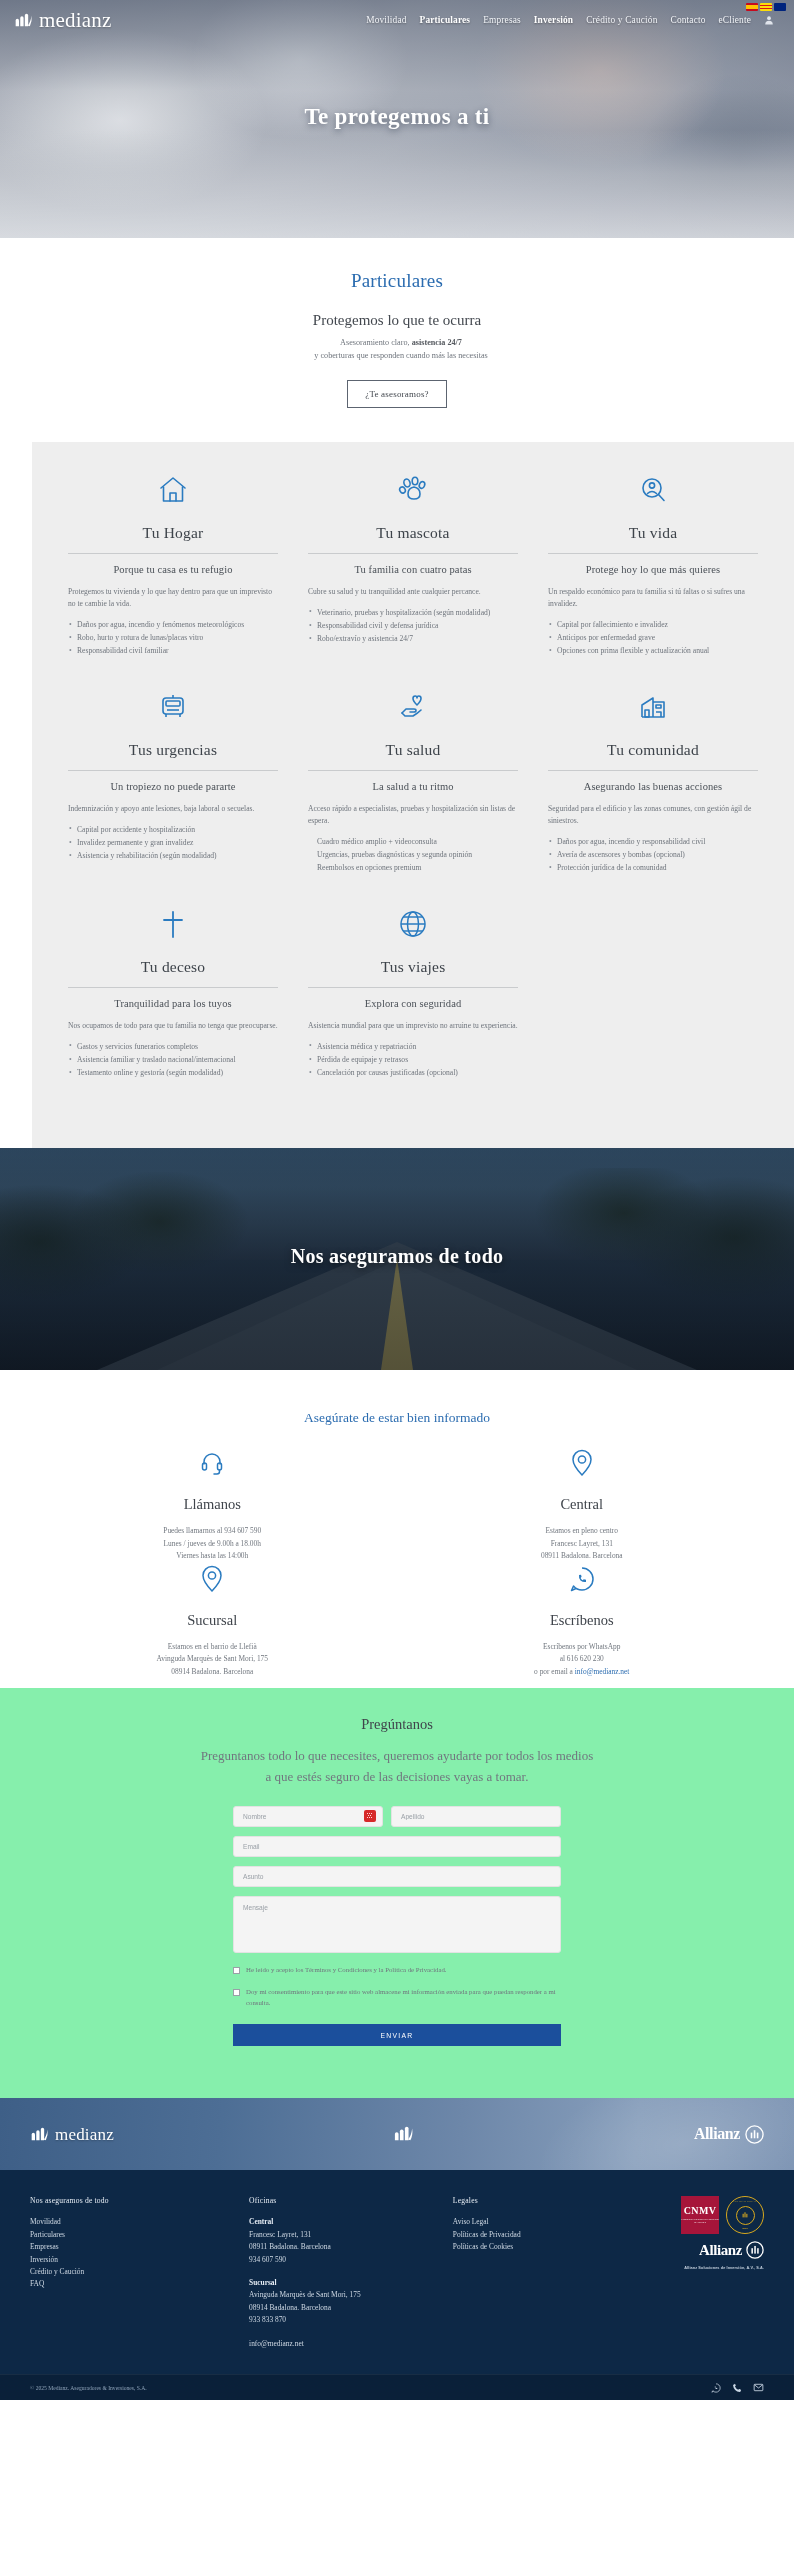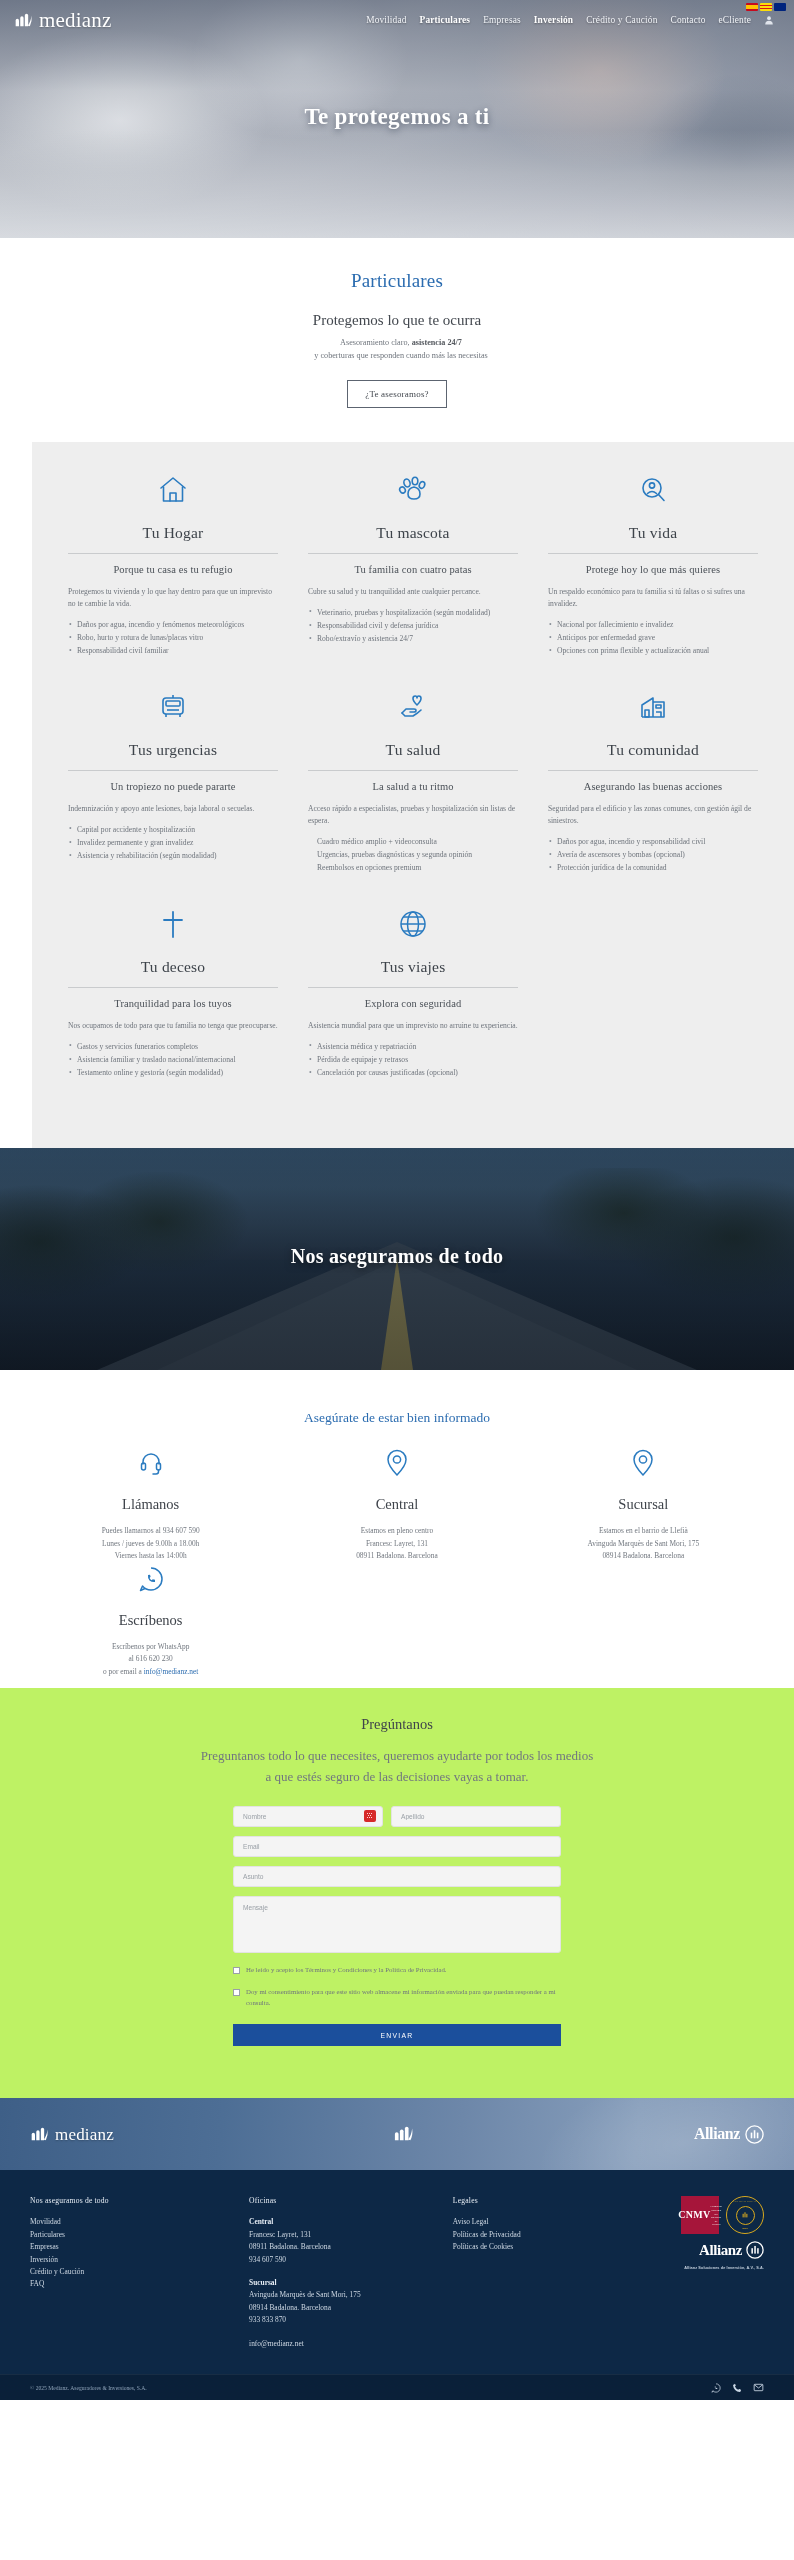--- a/index.html
+++ b/index.html
@@ -255,31 +255,31 @@
     text-align: center;
   }
   .info-title {
     color: #2b6cb0;
     font-size: 13.5px;
     font-weight: 400;
     margin-bottom: 20px;
   }
   .info-cols {
     display: grid;
-    grid-template-columns: repeat(3, 1fr);
+    grid-template-columns: repeat(2, 1fr);
     gap: 0 1px;
   }
   .info-col { text-align: center; }
   .info-ico { height: 34px; display:flex; align-items:center; justify-content:center; margin-bottom: 16px; }
   .info-h { font-size: 14.5px; color: #3f444b; font-weight: 400; margin-bottom: 12px; }
   .info-p { font-size: 7.4px; color: #71777f; line-height: 1.66; }
   .info-p a { color: #2b6cb0; text-decoration: none; }
 
   
-  .formwrap { background: #bef264; padding: 28px 0 52px; text-align: center; }
+  .formwrap { background: #86efac; padding: 28px 0 52px; text-align: center; }
   .form-title { font-size: 14.5px; color: #3f444b; font-weight: 400; margin-bottom: 12px; }
   .form-lead { font-size: 13px; color: #71777f; line-height: 1.64; margin-bottom: 18px; }
   .form {
     width: 328px;
     margin: 0 auto;
     text-align: left;
   }
   .form-row { display: flex; gap: 8px; margin-bottom: 9px; }
   .fld {
     flex: 1;
@@ -361,21 +361,21 @@
   .f-h { font-size: 7.6px; color: #e8eef5; margin-bottom: 11px; letter-spacing: .2px; }
   .f-li { font-size: 7.4px; color: #cfd9e4; line-height: 1.68; }
   .f-li a { color:#cfd9e4; text-decoration:none; display:block; }
   .f-block { margin-bottom: 11px; }
   .f-strong { font-weight: 700; color: #e6edf5; }
   .badges { display: flex; flex-direction: column; align-items: flex-end; gap: 7px; }
   .badges-row { display: flex; align-items: center; gap: 7px; }
   .cnmv {
     width: 38px; height: 38px;
     background: #a6153a;
-    display:flex; flex-direction:row; align-items:center; justify-content:center;
+    display:flex; flex-direction:column; align-items:center; justify-content:center;
     color:#fff;
   }
   .cnmv-t { font-family:"Liberation Serif",serif; font-weight:700; font-size:10px; letter-spacing:.3px; line-height:1; }
   .cnmv-s { font-size:2.9px; line-height:1.25; text-align:center; margin-top:2px; opacity:.95; }
   .seal {
     width: 38px; height: 38px; border-radius: 50%;
     border: 1.5px solid #d8a91e;
     background: #0d2846;
     display:flex; align-items:center; justify-content:center;
     position: relative;
@@ -498,21 +498,21 @@
           <circle cx="13" cy="12" r="9"></circle>
           <circle cx="13" cy="9.5" r="2.6"></circle>
           <path d="M8.5 17.5 Q13 13.5 17.5 17.5"></path>
           <path d="M19.5 18.5 L25 24.5"></path>
         </svg>
       </div>
       <h3 class="card-title">Tu vida</h3>
       <div class="card-sub">Protege hoy lo que más quieres</div>
       <p class="card-desc">Un respaldo económico para tu familia si tú faltas o si sufres una invalidez.</p>
       <ul class="card-list bulleted">
-        <li>Nacional por fallecimiento e invalidez</li>
+        <li>Capital por fallecimiento e invalidez</li>
         <li>Anticipos por enfermedad grave</li>
         <li>Opciones con prima flexible y actualización anual</li>
       </ul>
     </div>
   </div>
 
   <div class="prow">
 
     <div class="card">
       <div class="card-icon">

